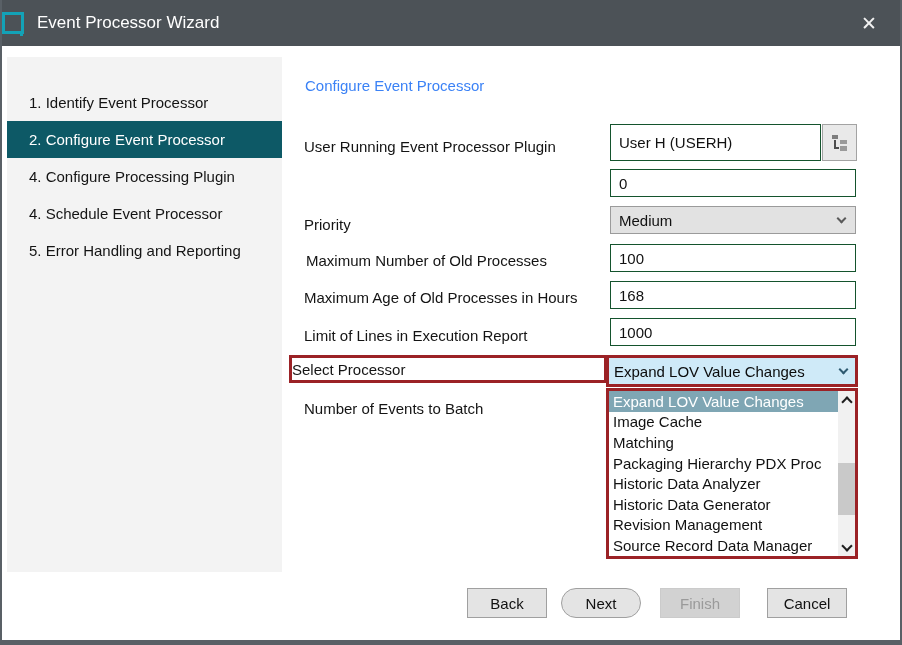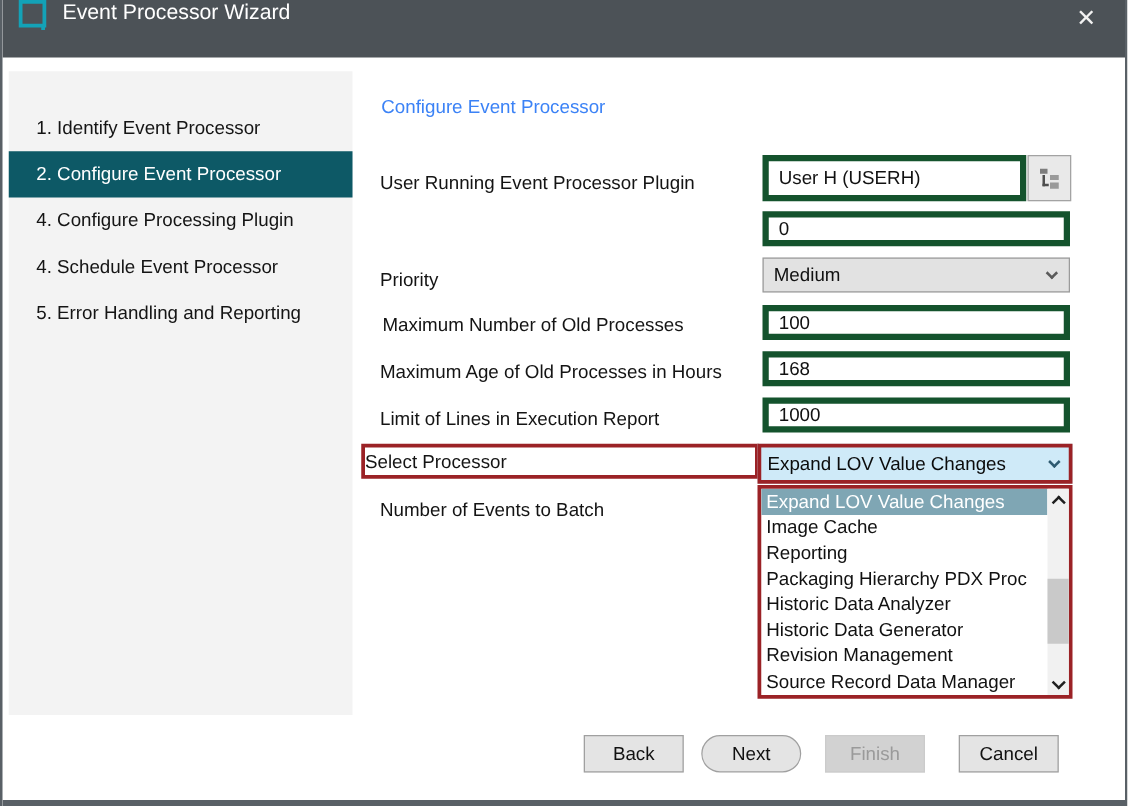--- a/index.html
+++ b/index.html
@@ -3,21 +3,21 @@
 <meta charset="utf-8">
 <style>
   * { margin:0; padding:0; box-sizing:border-box; }
   body { background:#fff; font-family:"Liberation Sans", sans-serif; }
   .window{position:relative;width:902px;height:645px;background:#fff;overflow:hidden;
           border-left:2px solid #596066;border-right:2px solid #596066;}
   .bottom-edge{position:absolute;left:0;right:0;bottom:0;height:5px;background:#596066;}
 
   
   .titlebar{position:absolute;left:0;top:0;right:0;height:46px;background:#4c5257;
-            display:flex;padding-left:13px;}
+            display:flex;align-items:center;}
   .app-icon{width:22px;height:22px;border:3px solid #13a2b7;position:relative;flex:0 0 auto;}
   .app-icon::after{content:"";position:absolute;right:-2px;bottom:-5px;width:3px;height:3px;background:#13a2b7;}
   .title-text{color:#ffffff;font-size:17px;margin-left:13px;}
   .close-btn{margin-left:auto;margin-right:16px;color:#f2f2f2;font-size:19px;width:30px;height:30px;
              display:flex;align-items:center;justify-content:center;cursor:pointer;}
 
   
   .sidebar{position:absolute;left:5px;top:57px;width:275px;height:515px;background:#f3f3f3;padding-top:27px;}
   .step{height:37px;display:flex;align-items:center;padding-left:22px;font-size:15px;color:#141414;
         white-space:nowrap;cursor:pointer;}
@@ -27,21 +27,21 @@
   .heading{position:absolute;left:303px;top:77px;font-size:15px;color:#3b82f6;}
   .label{position:absolute;font-size:15px;color:#141414;white-space:nowrap;text-align:center;}
   #lbl-user{left:302px;top:138px;}
   #lbl-days{left:302px;top:178px;}
   #lbl-priority{left:302px;top:216px;}
   #lbl-maxnum{left:304px;top:252px;}
   #lbl-maxage{left:302px;top:289px;}
   #lbl-limit{left:302px;top:327px;}
   #lbl-batch{left:302px;top:400px;}
 
-  .txt{position:absolute;left:608px;width:246px;height:28px;border:5px solid #14532d;background:#fff;
+  .txt{position:absolute;left:608px;width:246px;height:28px;border:1px solid #14532d;background:#fff;
        font-size:15px;font-family:inherit;padding:0 8px;color:#111;outline:none;}
   #inp-user{top:124px;height:37px;width:211px;}
   #inp-days{top:169px;}
   #inp-maxnum{top:244px;}
   #inp-maxage{top:281px;}
   #inp-limit{top:318px;}
 
   .browse-btn{position:absolute;left:820px;top:124px;width:35px;height:37px;background:#e9e9e9;
               border:1px solid #a3a3a3;display:flex;align-items:center;justify-content:center;cursor:pointer;}
   .tree-icon{position:relative;width:17px;height:16px;}
@@ -155,21 +155,21 @@
     <span>Expand LOV Value Changes</span>
     <span class="chev dark"></span>
   </div>
 
   <div class="label" id="lbl-batch">Number of Events to Batch</div>
 
   <div class="proc-list">
     <div class="list-items">
       <div class="list-item selected">Expand LOV Value Changes</div>
       <div class="list-item">Image Cache</div>
-      <div class="list-item">Reporting</div>
+      <div class="list-item">Matching</div>
       <div class="list-item">Packaging Hierarchy PDX Proc</div>
       <div class="list-item">Historic Data Analyzer</div>
       <div class="list-item">Historic Data Generator</div>
       <div class="list-item">Revision Management</div>
       <div class="list-item">Source Record Data Manager</div>
     </div>
     <div class="scrollbar">
       <div class="sb-btn sb-up">
           <span class="chev up"></span>
         </div>

